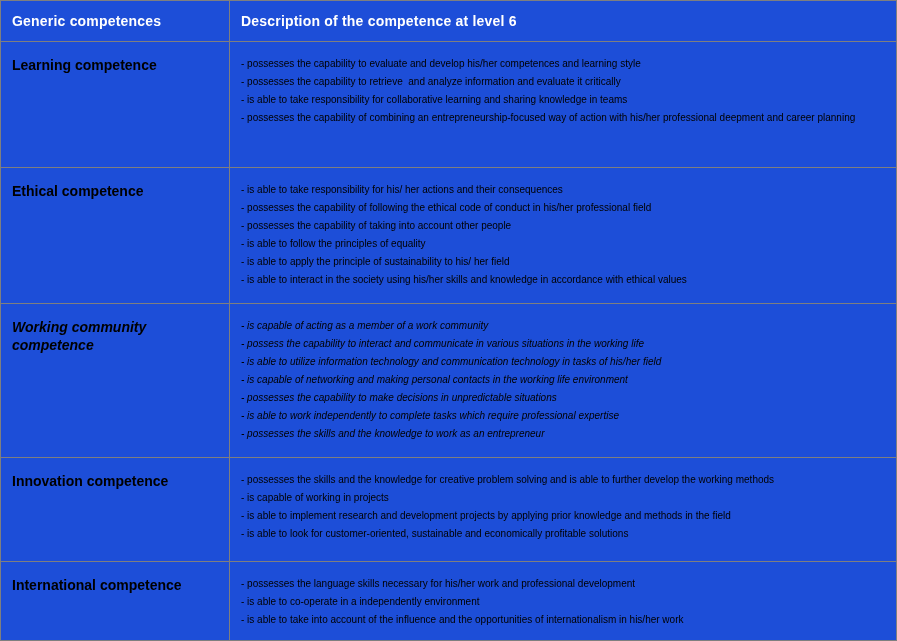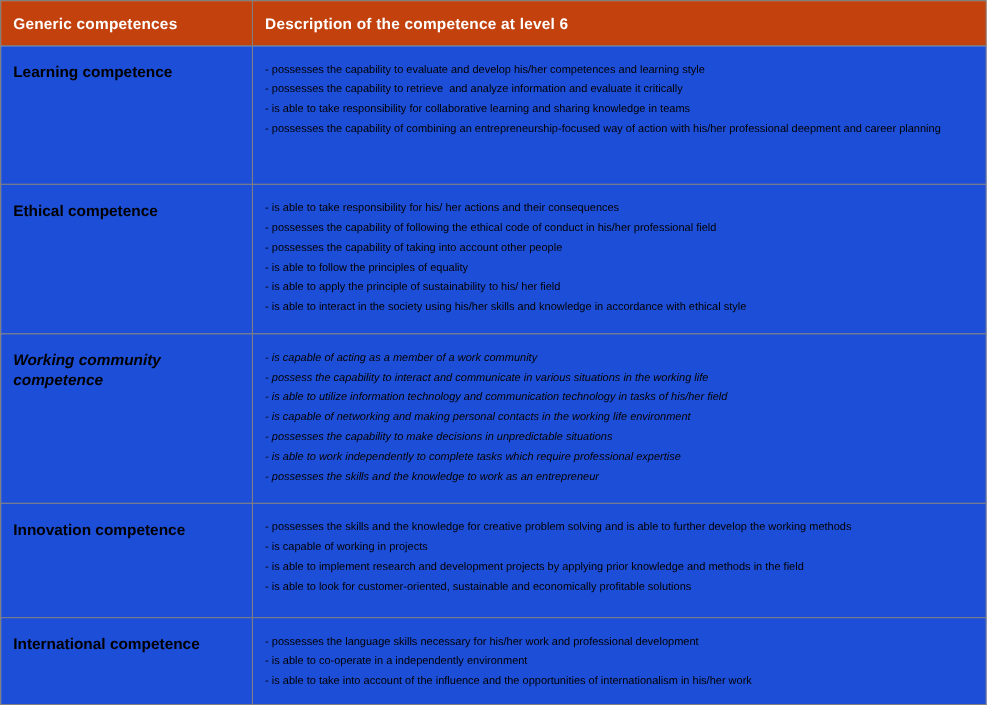--- a/index.html
+++ b/index.html
@@ -16,21 +16,21 @@
     border: 1px solid #595959;
     box-sizing: border-box;
   }
   .comp-table col.c1 { width: 229px; }
   .comp-table th, .comp-table td {
     border: 1px solid #7f7f7f;
     box-sizing: border-box;
   }
   .comp-table thead tr { height: 41px; }
   .comp-table th {
-    background: #c2410c;
+    background: #1d4ed8;
     color: #ffffff;
     font-size: 14px;
     font-weight: bold;
     text-align: left;
     vertical-align: middle;
     padding: 0 10px 0 11px;
     letter-spacing: 0.2px;
   }
   .comp-table td {
     vertical-align: top;
@@ -85,21 +85,21 @@
     <tr class="r1">
       <td>
         <div class="comp-title">Ethical competence</div>
       </td>
       <td>
         <div class="bullet">- is able to take responsibility for his/ her actions and their consequences</div>
         <div class="bullet">- possesses the capability of following the ethical code of conduct in his/her professional field</div>
         <div class="bullet">- possesses the capability of taking into account other people</div>
         <div class="bullet">- is able to follow the principles of equality</div>
         <div class="bullet">- is able to apply the principle of sustainability to his/ her field</div>
-        <div class="bullet">- is able to interact in the society using his/her skills and knowledge in accordance with ethical style</div>
+        <div class="bullet">- is able to interact in the society using his/her skills and knowledge in accordance with ethical values</div>
       </td>
     </tr>
     <tr class="r2">
       <td>
         <div class="comp-title">Working community competence</div>
       </td>
       <td>
         <div class="bullet">- is capable of acting as a member of a work community</div>
         <div class="bullet">- possess the capability to interact and communicate in various situations in the working life</div>
         <div class="bullet">- is able to utilize information technology and communication technology in tasks of his/her field</div>

